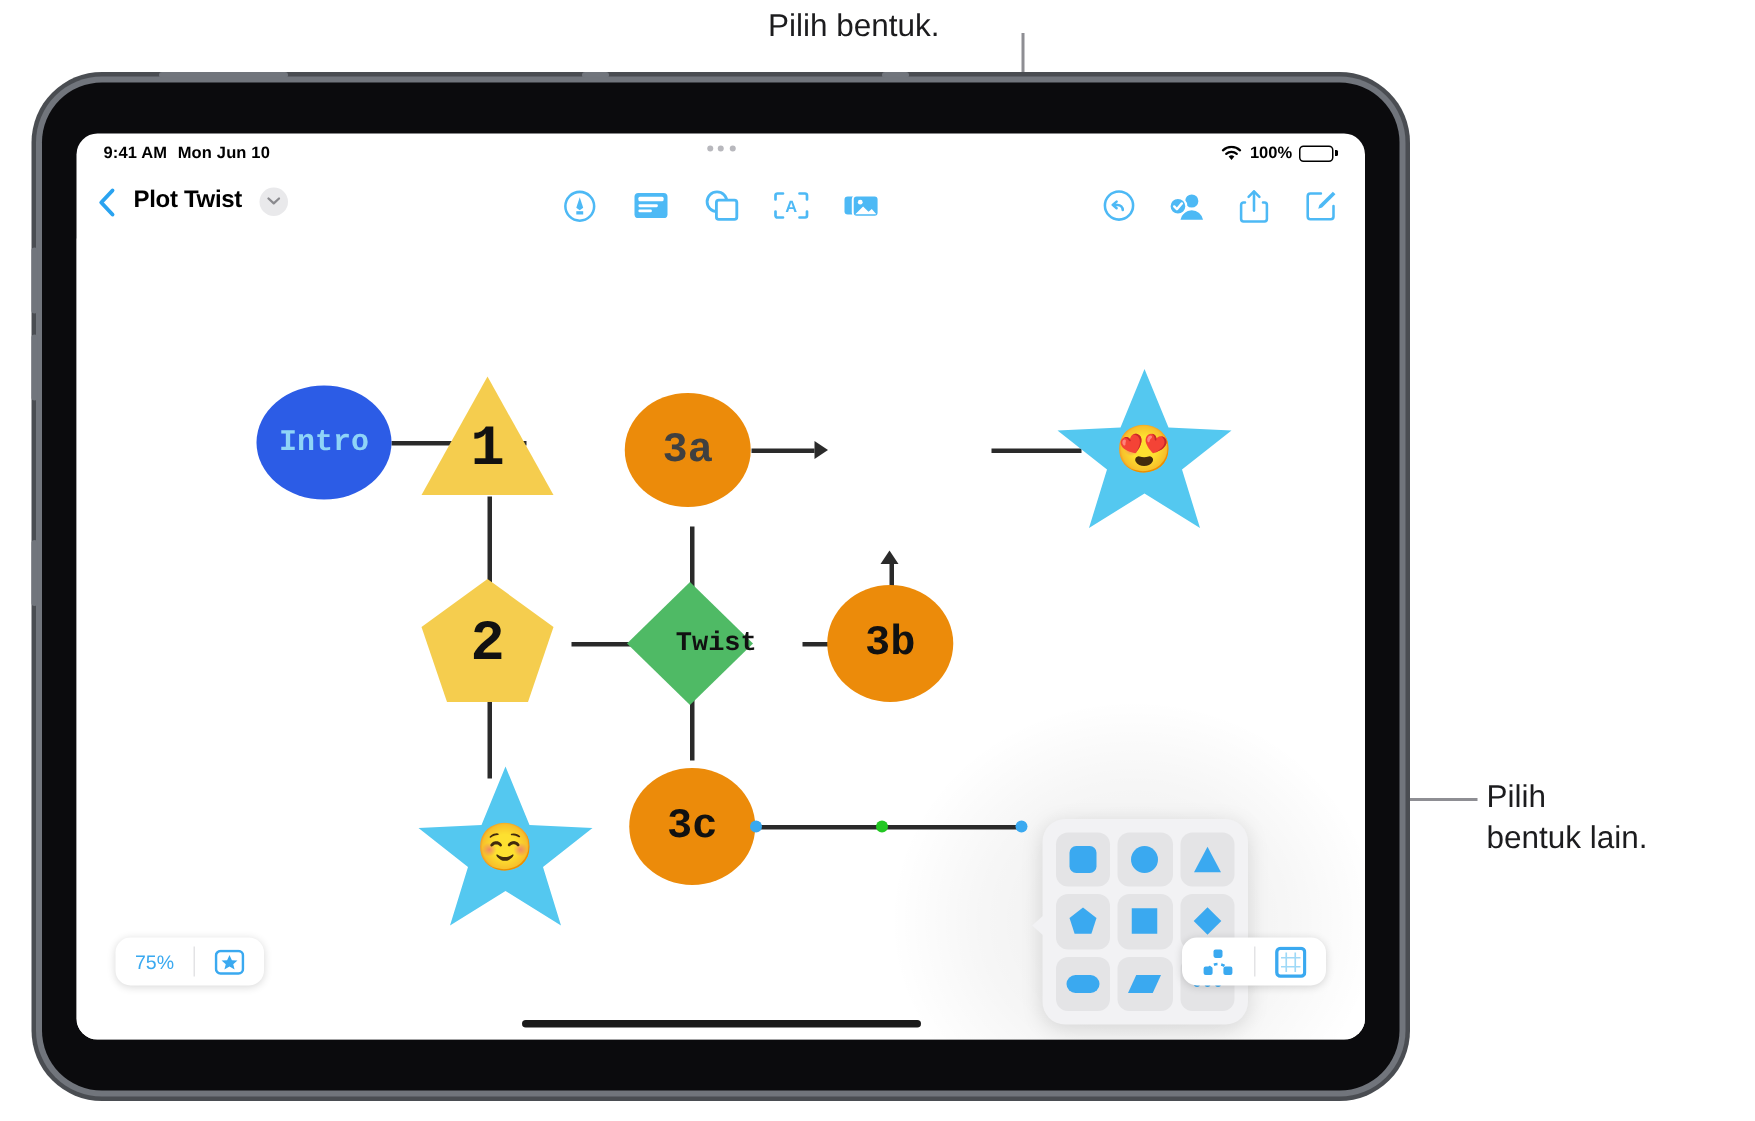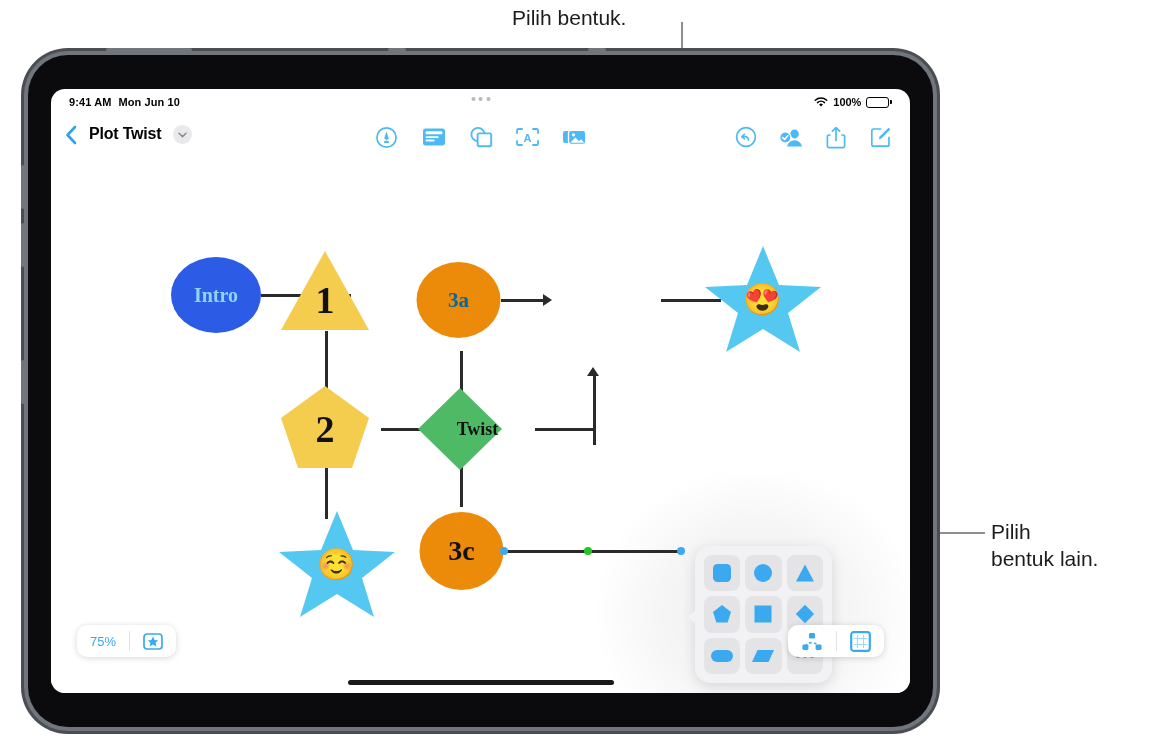--- a/index.html
+++ b/index.html
@@ -95,21 +95,21 @@
   #tb-right {
     position:absolute; right: 16px;
     display:flex; align-items:center; gap: 19px;
   }
   .tb-icon { width:26px; height:26px; display:flex; align-items:center; justify-content:center; cursor:pointer; }
 
   
   #canvas { position:absolute; left:0; top:70px; right:0; bottom:0; background:#fff; }
 
   .node { position:absolute; display:flex; align-items:center; justify-content:center; }
-  .node-label { font-weight: bold; font-family:Liberation Serif, serif; position:relative; z-index:2; }
+  .node-label { font-weight: bold; font-family:Liberation Mono, monospace; position:relative; z-index:2; }
   .emoji { font-size: 31px; position:relative; z-index:2; line-height:1; }
 
   .conn { position:absolute; background:#2a2a2a; }
   .conn-h { height: 2.5px; }
   .conn-v { width: 2.5px; }
 
   .arrowhead { position:absolute; width:0; height:0; }
   .arrow-right { border-top:6px solid transparent; border-bottom:6px solid transparent; border-left:9px solid #2a2a2a; }
   .arrow-up { border-left:6px solid transparent; border-right:6px solid transparent; border-bottom:9px solid #2a2a2a; }
 
@@ -334,21 +334,21 @@
           <svg width="92" height="83" viewBox="0 0 92 83" style="position:absolute;left:0;top:0;">
             <path d="M46 2 L90 81 L2 81 Z" fill="#f5cd4e"></path>
           </svg>
           <span class="node-label" style="font-size:38px; color:#111; margin-top:18px;">1</span>
         </div>
 
         <div class="node" id="node-3a" style="left:365px; top:102px; width:85px; height:78px;">
           <svg width="85" height="78" viewBox="0 0 85 78" style="position:absolute;left:0;top:0;">
             <ellipse cx="42.5" cy="39" rx="42" ry="38" fill="#ec8b0a"></ellipse>
           </svg>
-          <span class="node-label" style="font-size:21px; color:#0369a1;">3a</span>
+          <span class="node-label" style="font-size:28px; color:#404040;">3a</span>
         </div>
 
 
         <div class="node" id="node-star1" style="left:653px; top:85px; width:118px; height:110px;">
           <svg width="118" height="110" viewBox="0 0 118 110" style="position:absolute;left:0;top:0;">
             <path d="M59 2 L75 41 L117 43 L84 69 L96 108 L59 85 L22 108 L34 69 L1 43 L43 41 Z" fill="#54c8f0"></path>
           </svg>
           <span class="emoji">😍</span>
         </div>
 
@@ -359,20 +359,26 @@
           <span class="node-label" style="font-size:38px; color:#111; margin-top:4px;">2</span>
         </div>
 
         <div class="node" id="node-twist" style="left:366px; top:228px; width:86px; height:84px;">
           <svg width="86" height="84" viewBox="0 0 86 84" style="position:absolute;left:0;top:0;">
             <path d="M43 1 L85 42 L43 83 L1 42 Z" fill="#4fba65"></path>
           </svg>
           <span class="node-label" style="font-size:18px; color:#111;margin-left:35px;">Twist</span>
         </div>
 
+        <div class="node" id="node-3b" style="left:500px; top:230px; width:85px; height:80px;">
+          <svg width="85" height="80" viewBox="0 0 85 80" style="position:absolute;left:0;top:0;">
+            <ellipse cx="42.5" cy="40" rx="42" ry="39" fill="#ec8b0a"></ellipse>
+          </svg>
+          <span class="node-label" style="font-size:28px; color:#111;">3b</span>
+        </div>
 
         <div class="node" id="node-star2" style="left:227px; top:350px; width:118px; height:110px;">
           <svg width="118" height="110" viewBox="0 0 118 110" style="position:absolute;left:0;top:0;">
             <path d="M59 2 L75 41 L117 43 L84 69 L96 108 L59 85 L22 108 L34 69 L1 43 L43 41 Z" fill="#54c8f0"></path>
           </svg>
           <span class="emoji">☺️</span>
         </div>
 
         <div class="node" id="node-3c" style="left:368px; top:352px; width:85px; height:80px;">
           <svg width="85" height="80" viewBox="0 0 85 80" style="position:absolute;left:0;top:0;">

